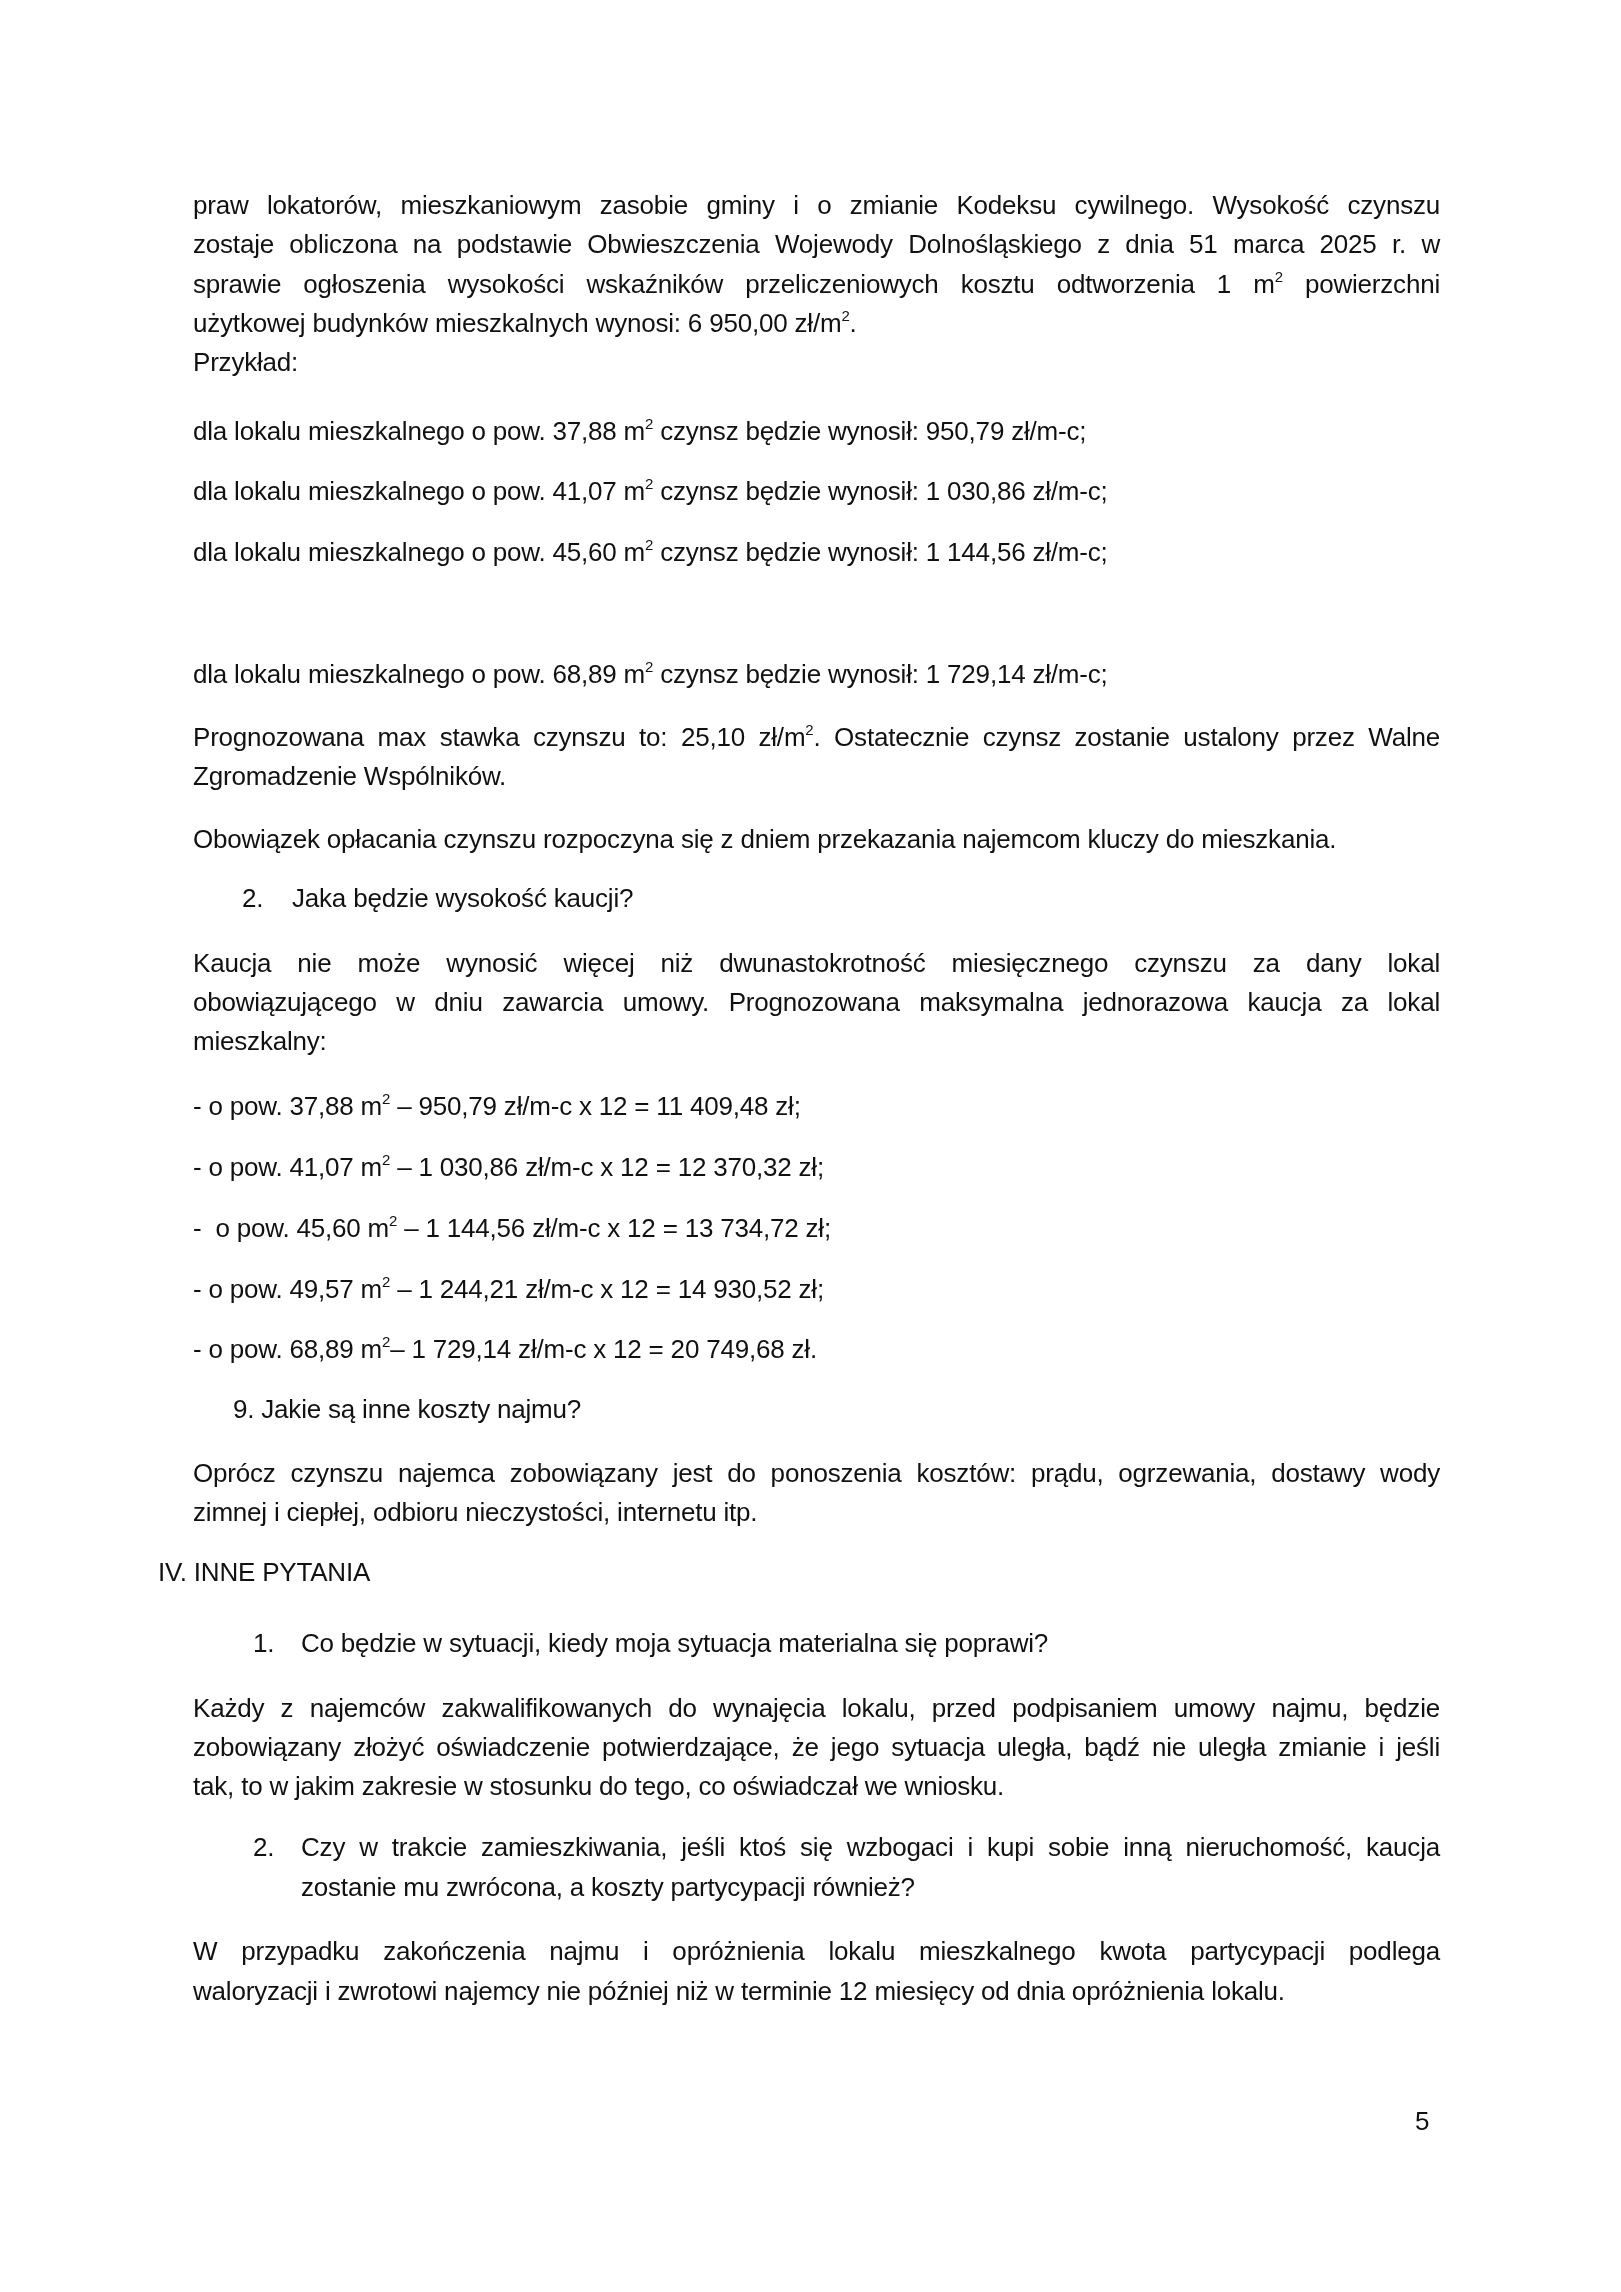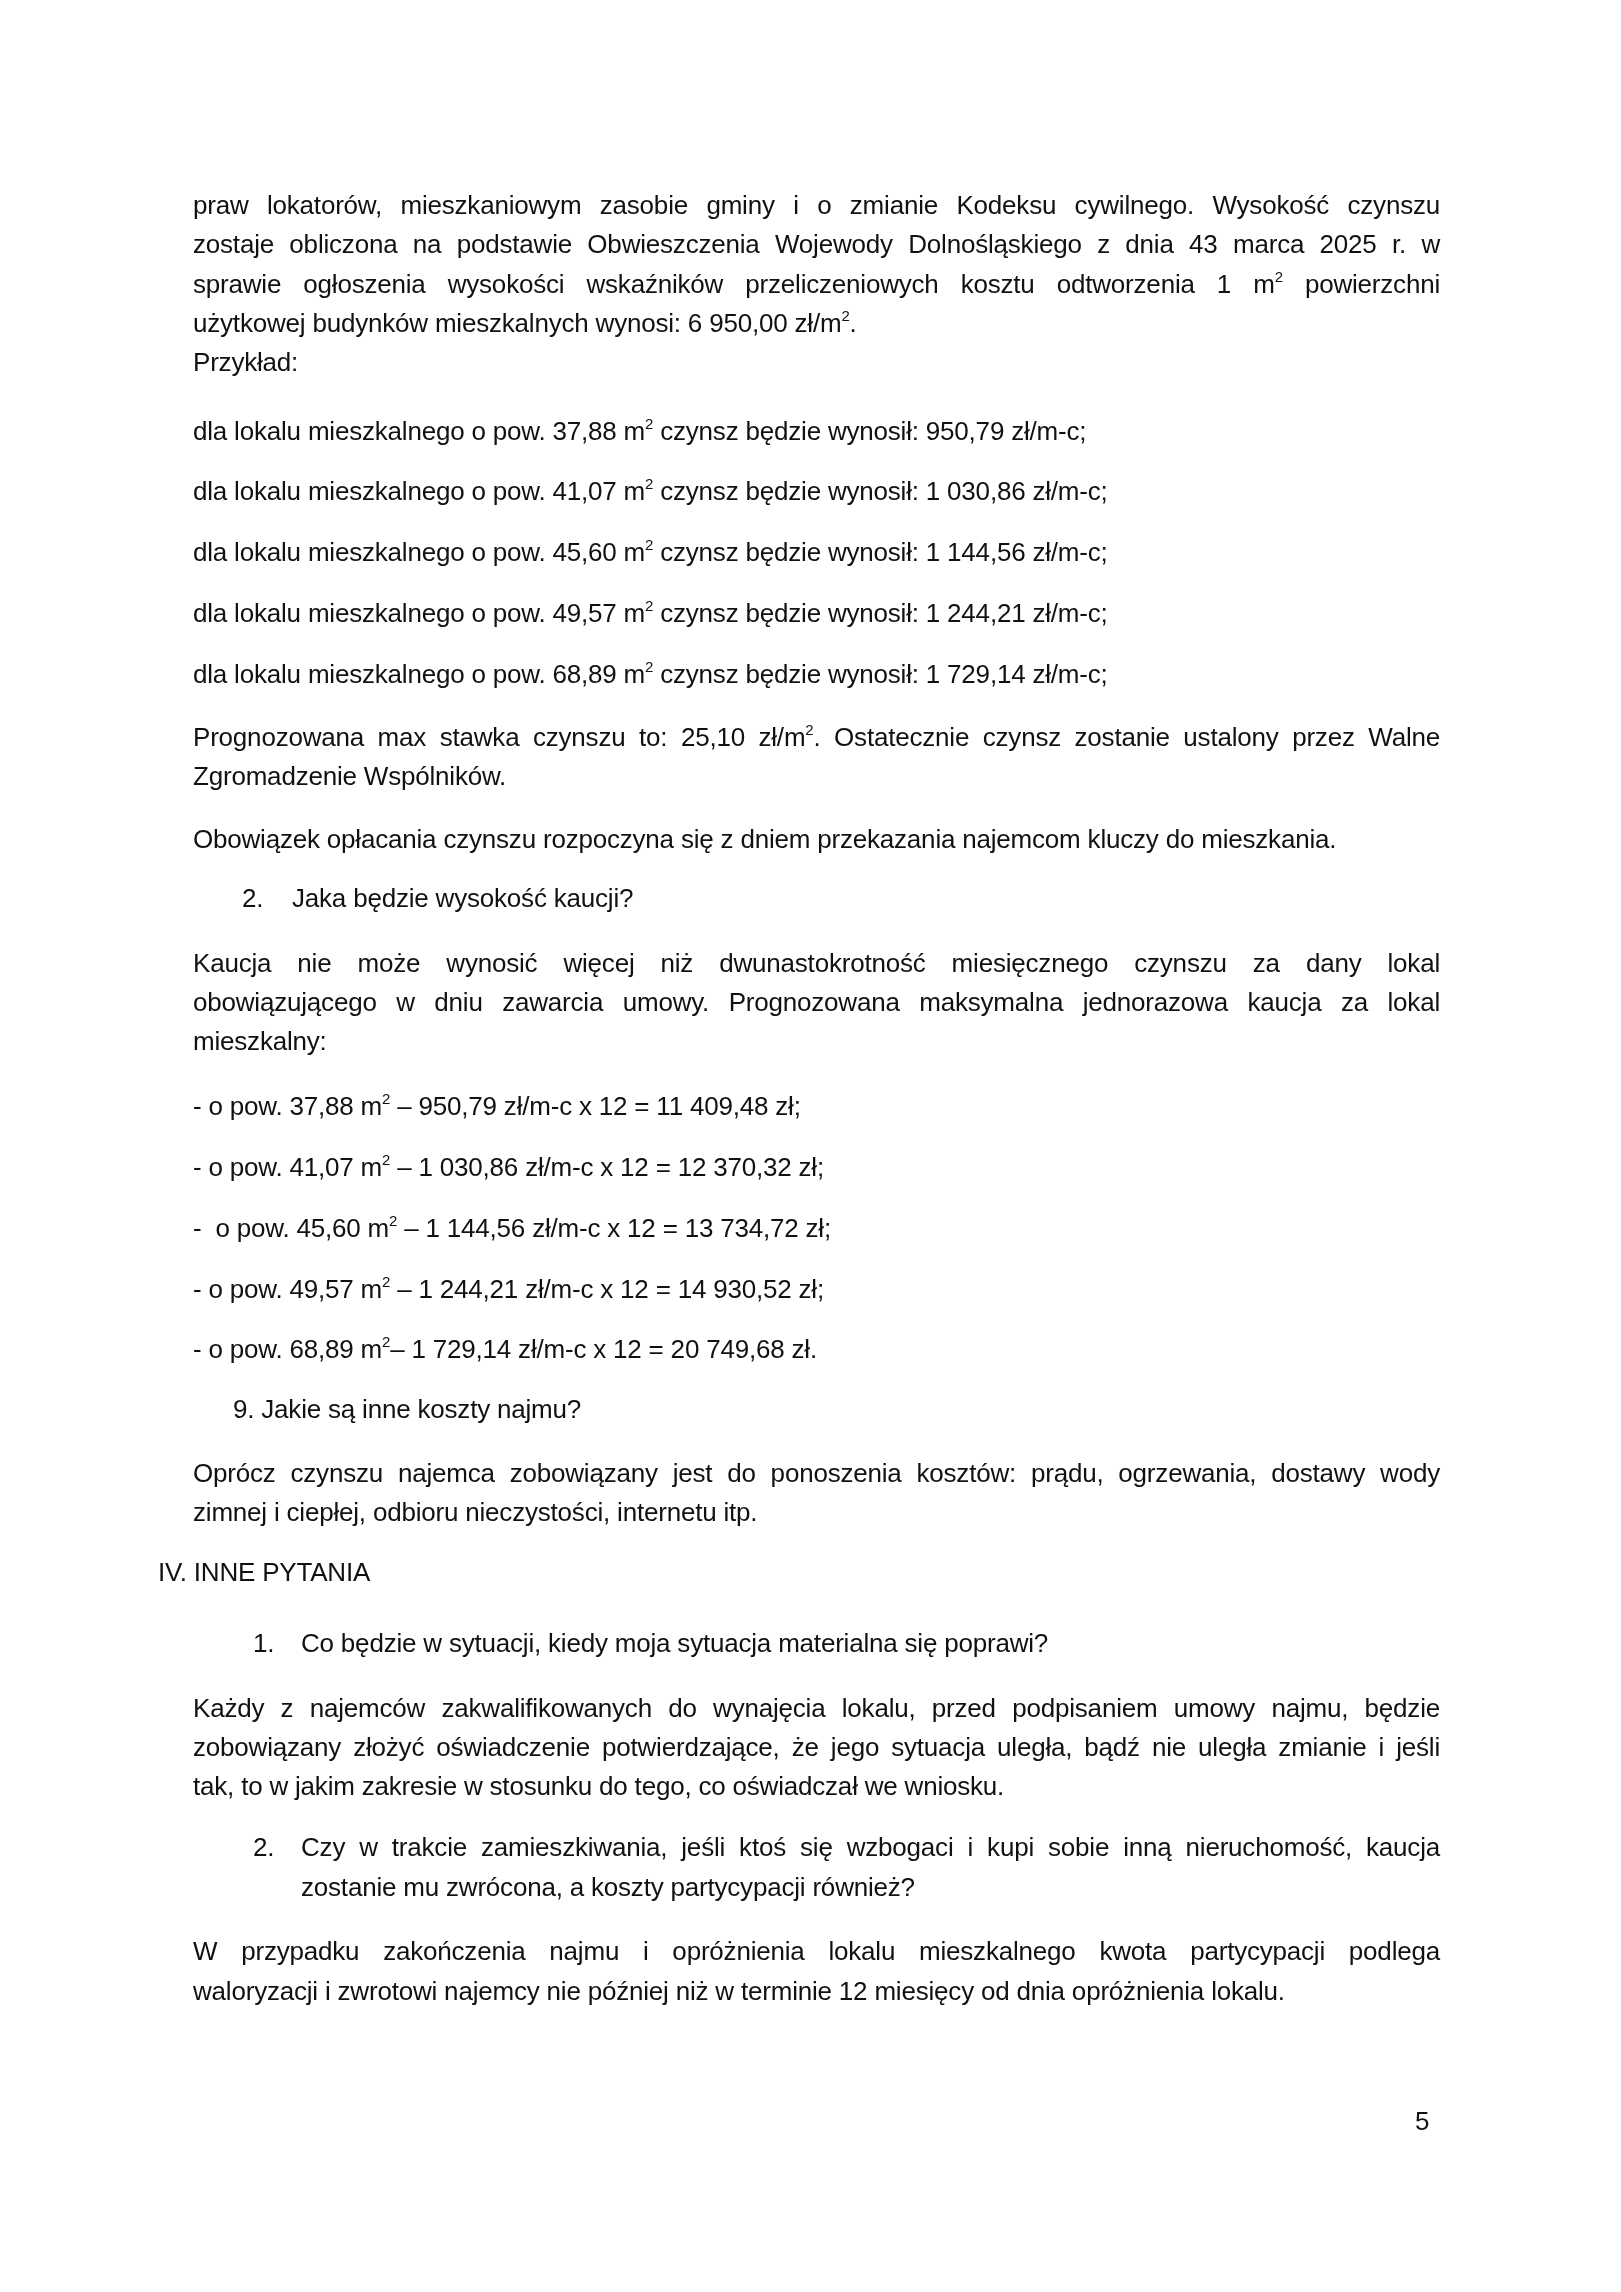--- a/index.html
+++ b/index.html
@@ -11,29 +11,28 @@
   .b { font-weight: normal; }
   sup { font-size: 15px; vertical-align: 10.7px; line-height: 0; }
   .pagenum { position: absolute; left: 1415px; top: 2106px; font-size: 26px; }
 </style>
 </head>
 <body>
 
 <div class="page">
 
   <div class="line just" style="top:190px">praw lokatorów, mieszkaniowym zasobie gminy i o zmianie Kodeksu cywilnego. Wysokość czynszu</div>
-  <div class="line just" style="top:229px">zostaje obliczona na podstawie Obwieszczenia Wojewody Dolnośląskiego z dnia 43 marca 2025 r. w</div>
+  <div class="line just" style="top:229px">zostaje obliczona na podstawie Obwieszczenia Wojewody Dolnośląskiego z dnia 51 marca 2025 r. w</div>
   <div class="line just" style="top:269px"><span>sprawie ogłoszenia wysokości wskaźników przeliczeniowych kosztu odtworzenia 1 m</span><sup>2</sup><span> powierzchni</span></div>
   <div class="line" style="top:308px"><span>użytkowej budynków mieszkalnych wynosi: 6 950,00 zł/m</span><sup>2</sup><span>.</span></div>
   <div class="line" style="top:347px">Przykład:</div>
 
   <div class="line" style="top:416px"><span>dla lokalu mieszkalnego o pow. 37,88 m</span><sup>2</sup><span> czynsz będzie wynosił: 950,79 zł/m-c;</span></div>
   <div class="line" style="top:476px"><span>dla lokalu mieszkalnego o pow. 41,07 m</span><sup>2</sup><span> czynsz będzie wynosił: 1 030,86 zł/m-c;</span></div>
   <div class="line" style="top:537px"><span>dla lokalu mieszkalnego o pow. 45,60 m</span><sup>2</sup><span> czynsz będzie wynosił: 1 144,56 zł/m-c;</span></div>
-  <div class="line" style="top:598px"><span>dla lokalu mieszkalnego o pow. 49,57 m</span><sup>2</sup><span> czynsz będzie wynosił: 1 244,21 zł/m-c;</span></div>
   <div class="line" style="top:659px"><span>dla lokalu mieszkalnego o pow. 68,89 m</span><sup>2</sup><span> czynsz będzie wynosił: 1 729,14 zł/m-c;</span></div>
 
   <div class="line just" style="top:722px"><span class="b">Prognozowana max stawka czynszu to: 25,10 zł/m</span><sup class="b">2</sup><span class="b">.</span><span> Ostatecznie czynsz zostanie ustalony przez Walne</span></div>
   <div class="line" style="top:761px">Zgromadzenie Wspólników.</div>
 
   <div class="line b" style="top:824px">Obowiązek opłacania czynszu rozpoczyna się z dniem przekazania najemcom kluczy do mieszkania.</div>
 
   <div class="line b" style="top:883px; left:242px">2.</div>
   <div class="line b" style="top:883px; left:292px">Jaka będzie wysokość kaucji?</div>
 

